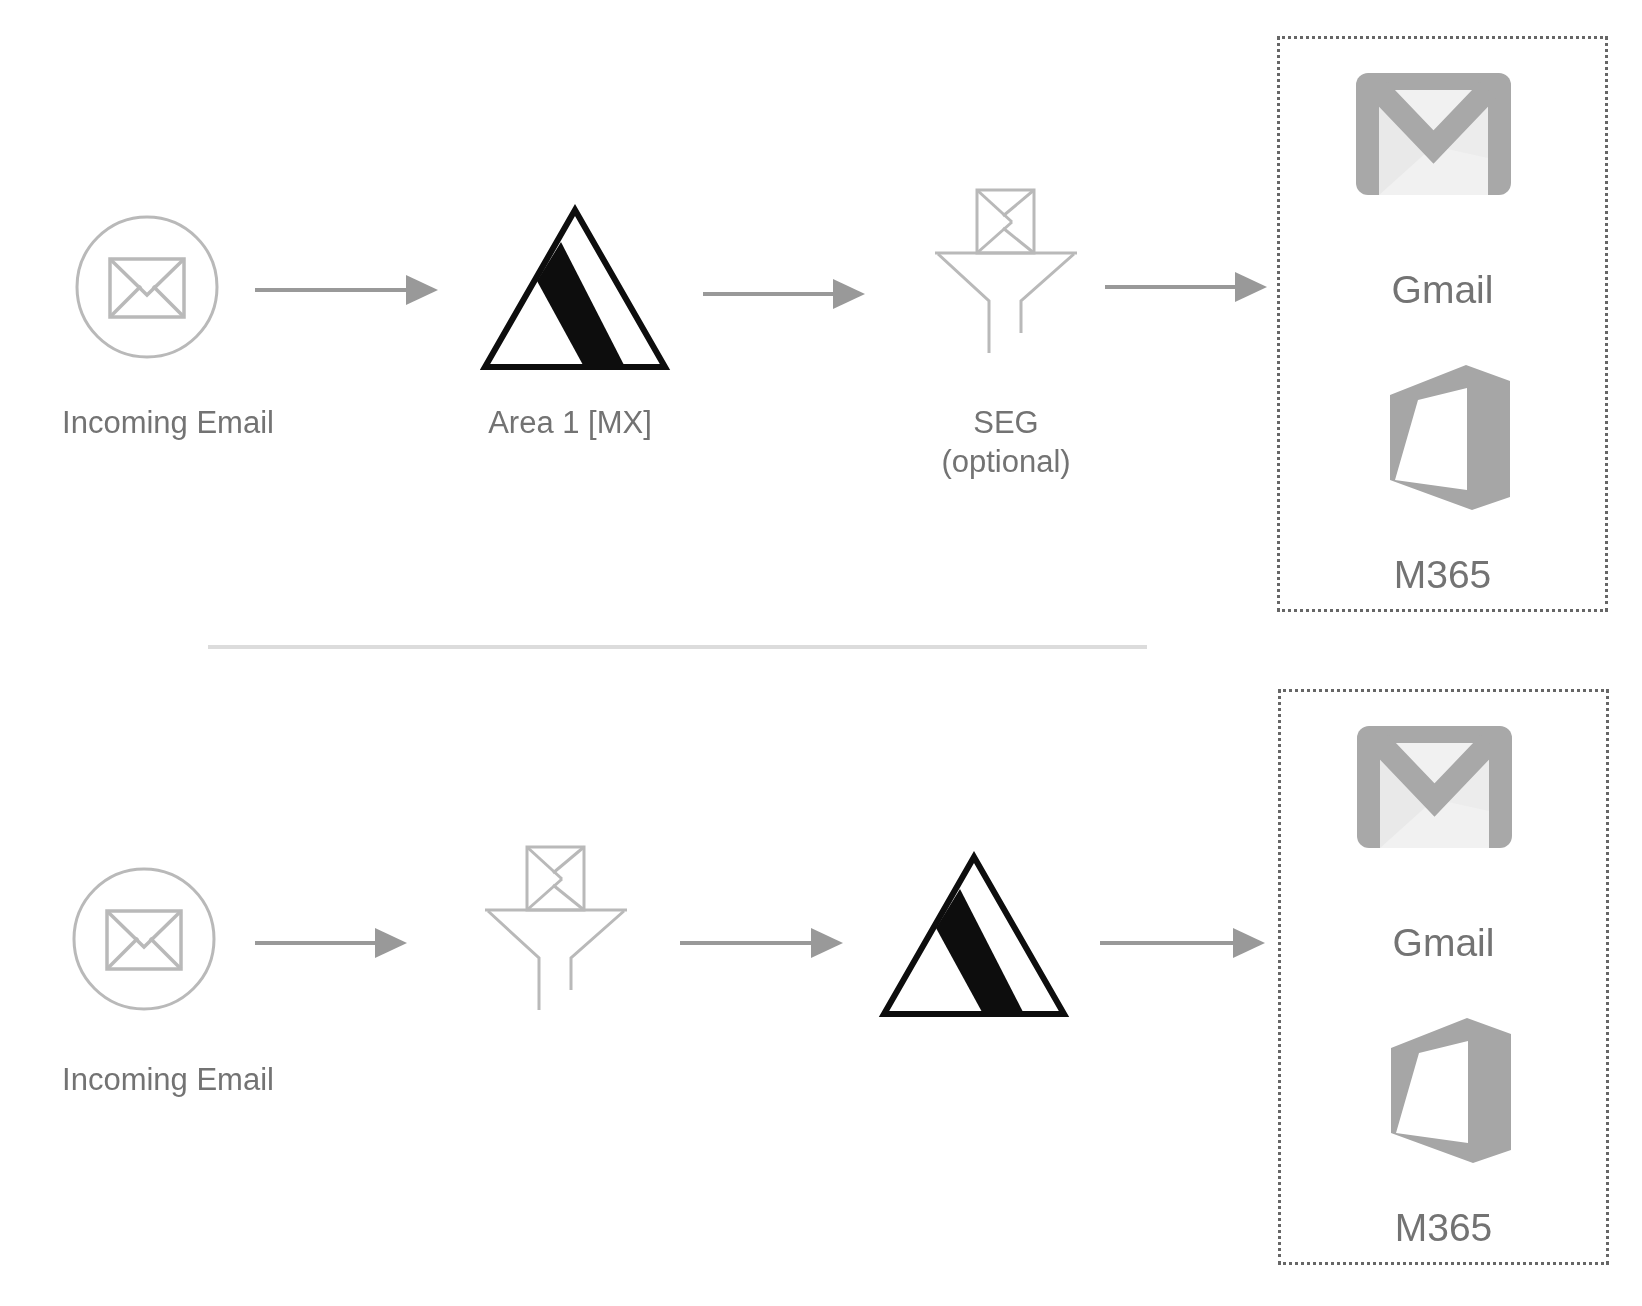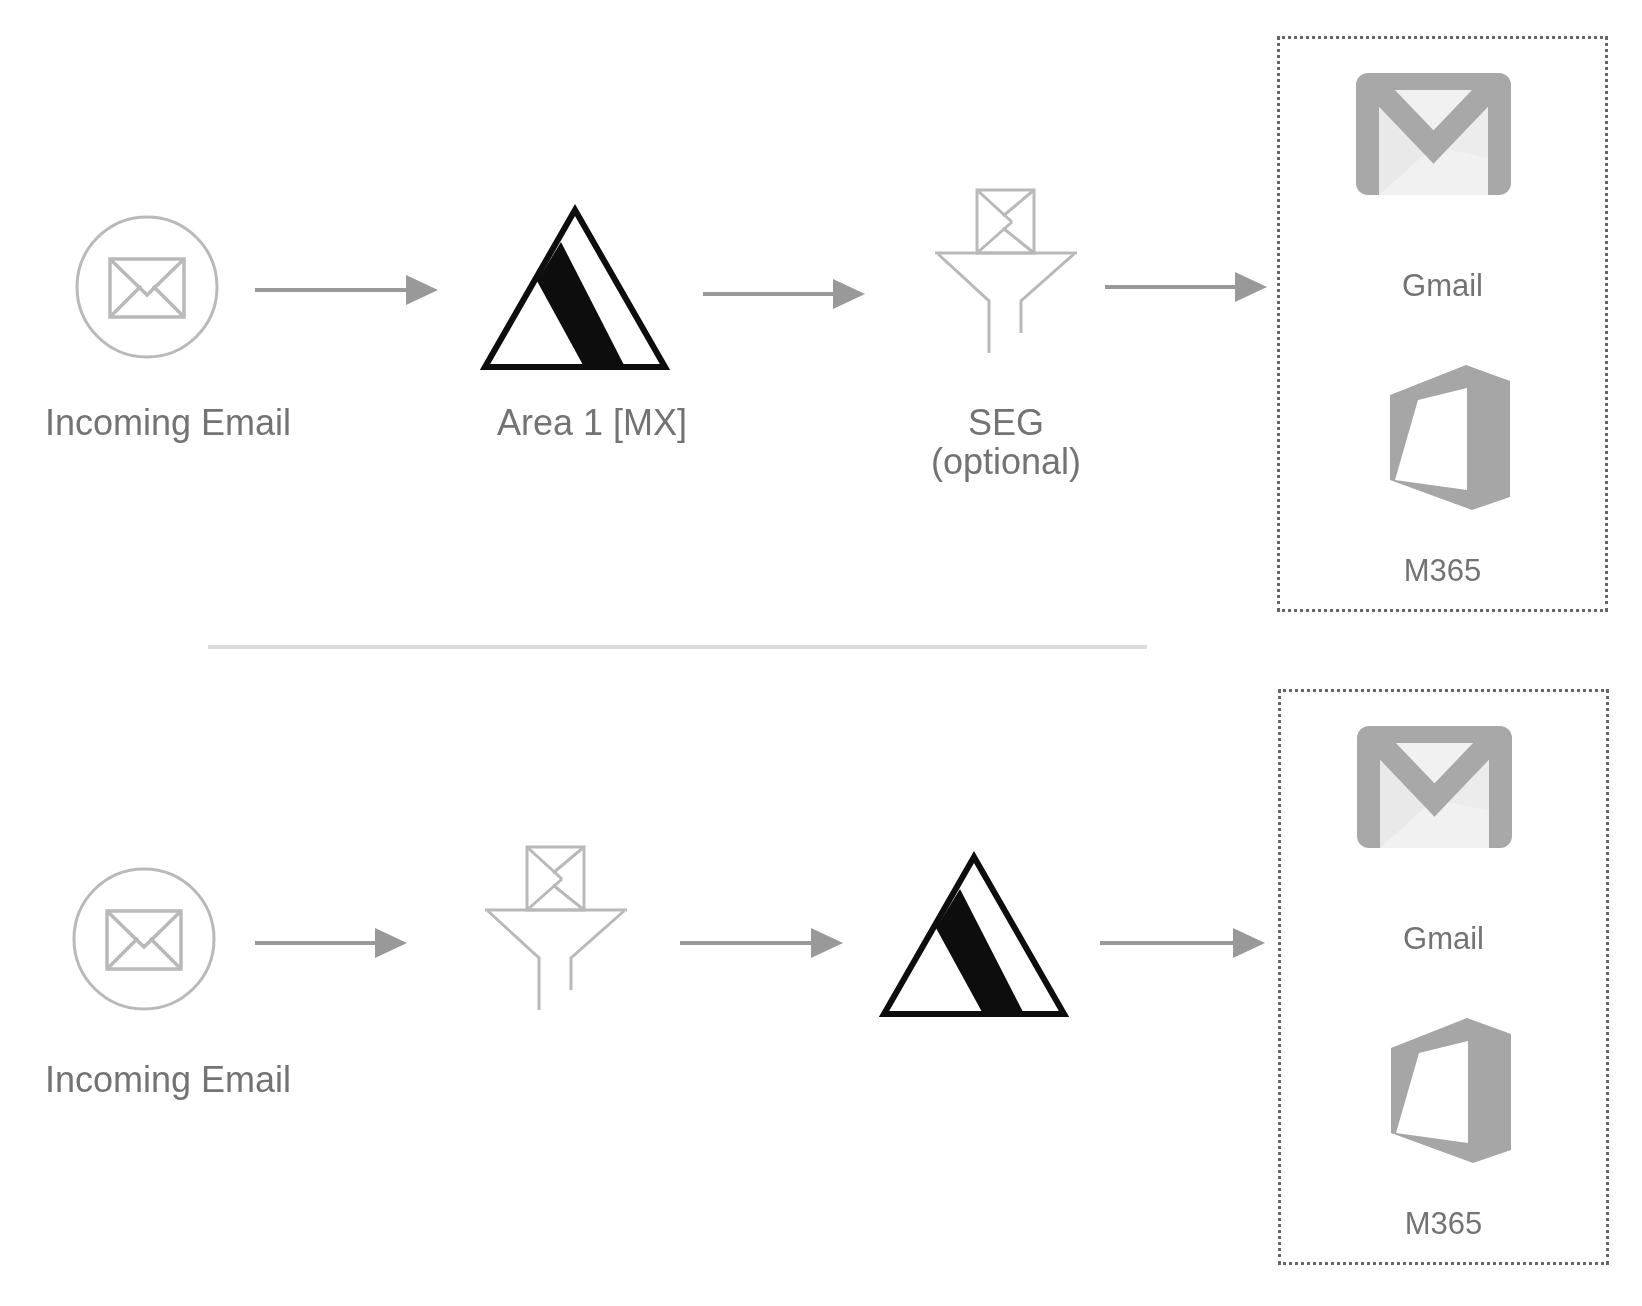--- a/index.html
+++ b/index.html
@@ -3,36 +3,36 @@
 <meta charset="utf-8">
 <style>
   html,body{margin:0;padding:0;background:#ffffff;}
   .canvas{
     position:relative;width:1642px;height:1306px;background:#ffffff;overflow:hidden;
     font-family:"Liberation Sans", sans-serif;
   }
   .abs{position:absolute;}
   .node-label{
     position:absolute;width:300px;text-align:center;
-    font-size:36px;line-height:39px;color:#737373;white-space:pre-line;
+    font-size:31px;line-height:39px;color:#737373;white-space:pre-line;
   }
   .arrow{position:absolute;height:30px;}
   .arrow .shaft{position:absolute;left:0;right:28px;top:13px;height:4px;background:#999999;}
   .arrow .head{
     position:absolute;right:0;top:0;width:0;height:0;
     border-top:15px solid transparent;border-bottom:15px solid transparent;
     border-left:32px solid #999999;
   }
   .dest-box{
     position:absolute;width:331px;height:576px;
     border:3px dotted #666666;box-sizing:border-box;background:transparent;
   }
   .dest-label{
     position:absolute;left:0;width:100%;text-align:center;
-    font-size:31px;color:#737373;
+    font-size:39px;color:#737373;
   }
   .divider{position:absolute;left:208px;top:645px;width:939px;height:4px;background:#dcdcdc;}
   svg{display:block;}
 </style>
 </head>
 <body>
 
 <div class="canvas">
 
   <div class="abs" style="left:74px;top:214px;">
@@ -52,21 +52,21 @@
     <div class="shaft"></div>
     <div class="head"></div>
   </div>
 
   <div class="abs" style="left:479px;top:204px;">
     <svg width="192" height="169" viewBox="0 0 192 169">
       <polygon points="96,6 186,163 6,163" fill="#ffffff" stroke="#0d0d0d" stroke-width="6"></polygon>
       <polygon points="58,77 82,38 145,161 104,161" fill="#0d0d0d"></polygon>
     </svg>
   </div>
-  <div class="node-label" style="left:442px;top:403px;">Area 1 [MX]</div>
+  <div class="node-label" style="left:420px;top:403px;">Area 1 [MX]</div>
 
   <div class="arrow" style="left:703px;top:279px;width:162px;">
     <div class="shaft"></div>
     <div class="head"></div>
   </div>
 
   <div class="abs" style="left:930px;top:185px;">
     <svg width="152" height="175" viewBox="0 0 152 175">
       <g fill="none" stroke="#b9b9b9" stroke-width="3">
         <rect x="47" y="5" width="57" height="63"></rect>

